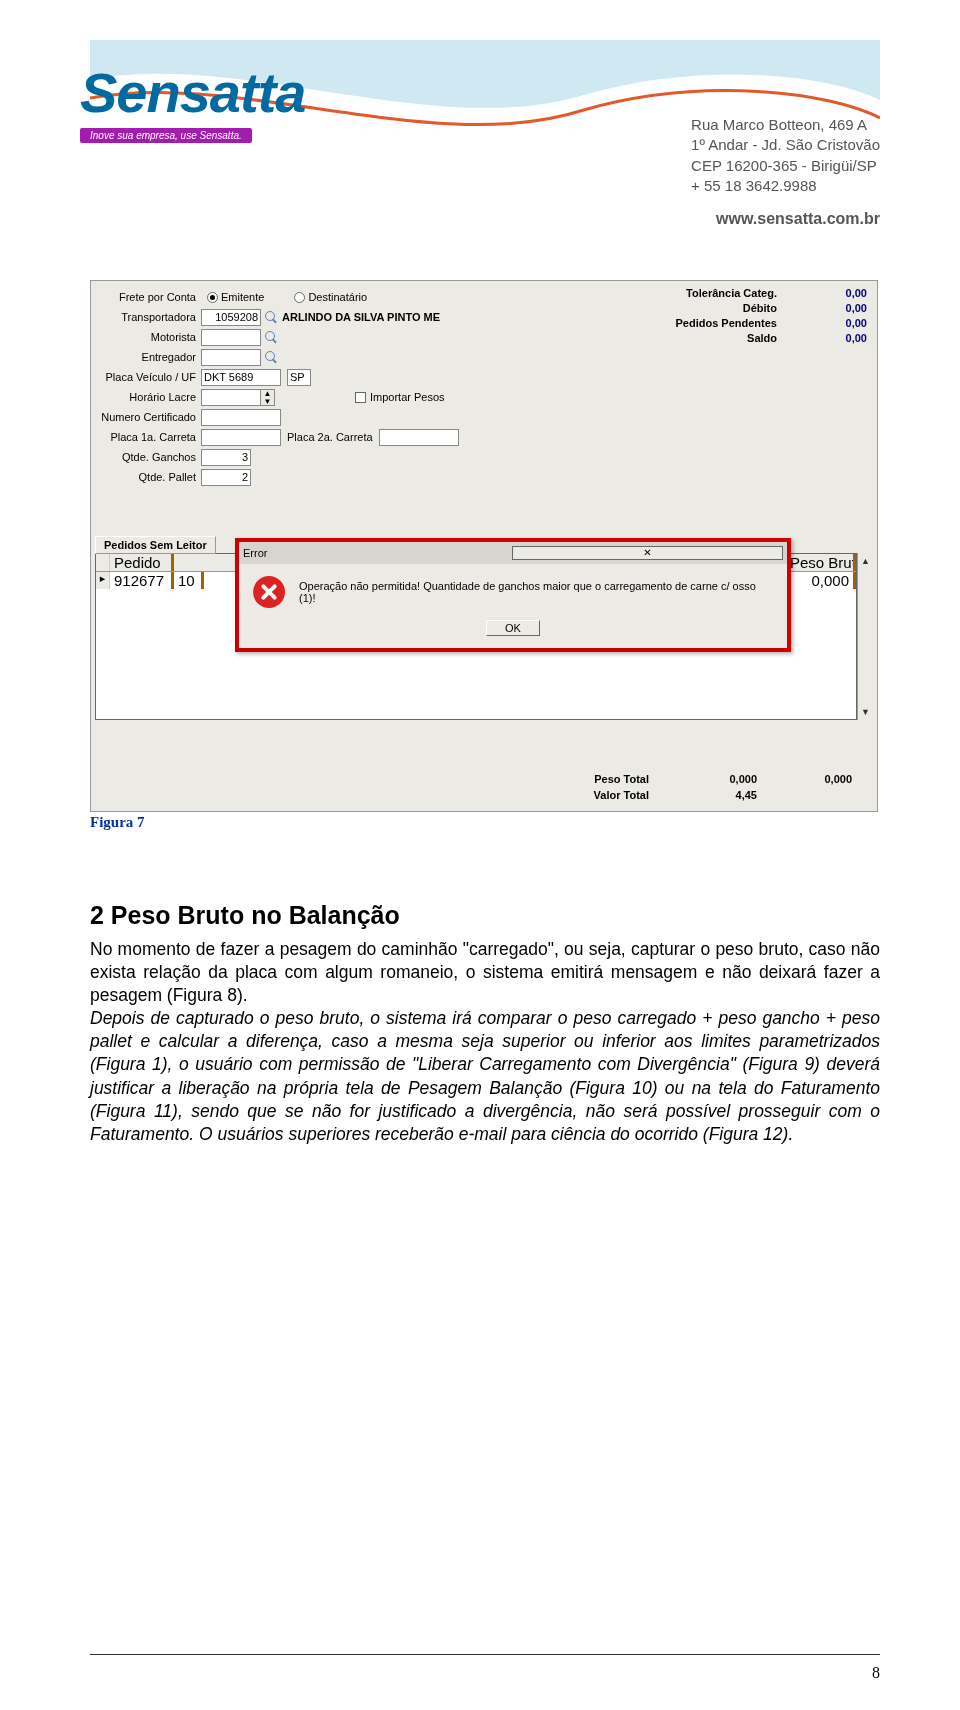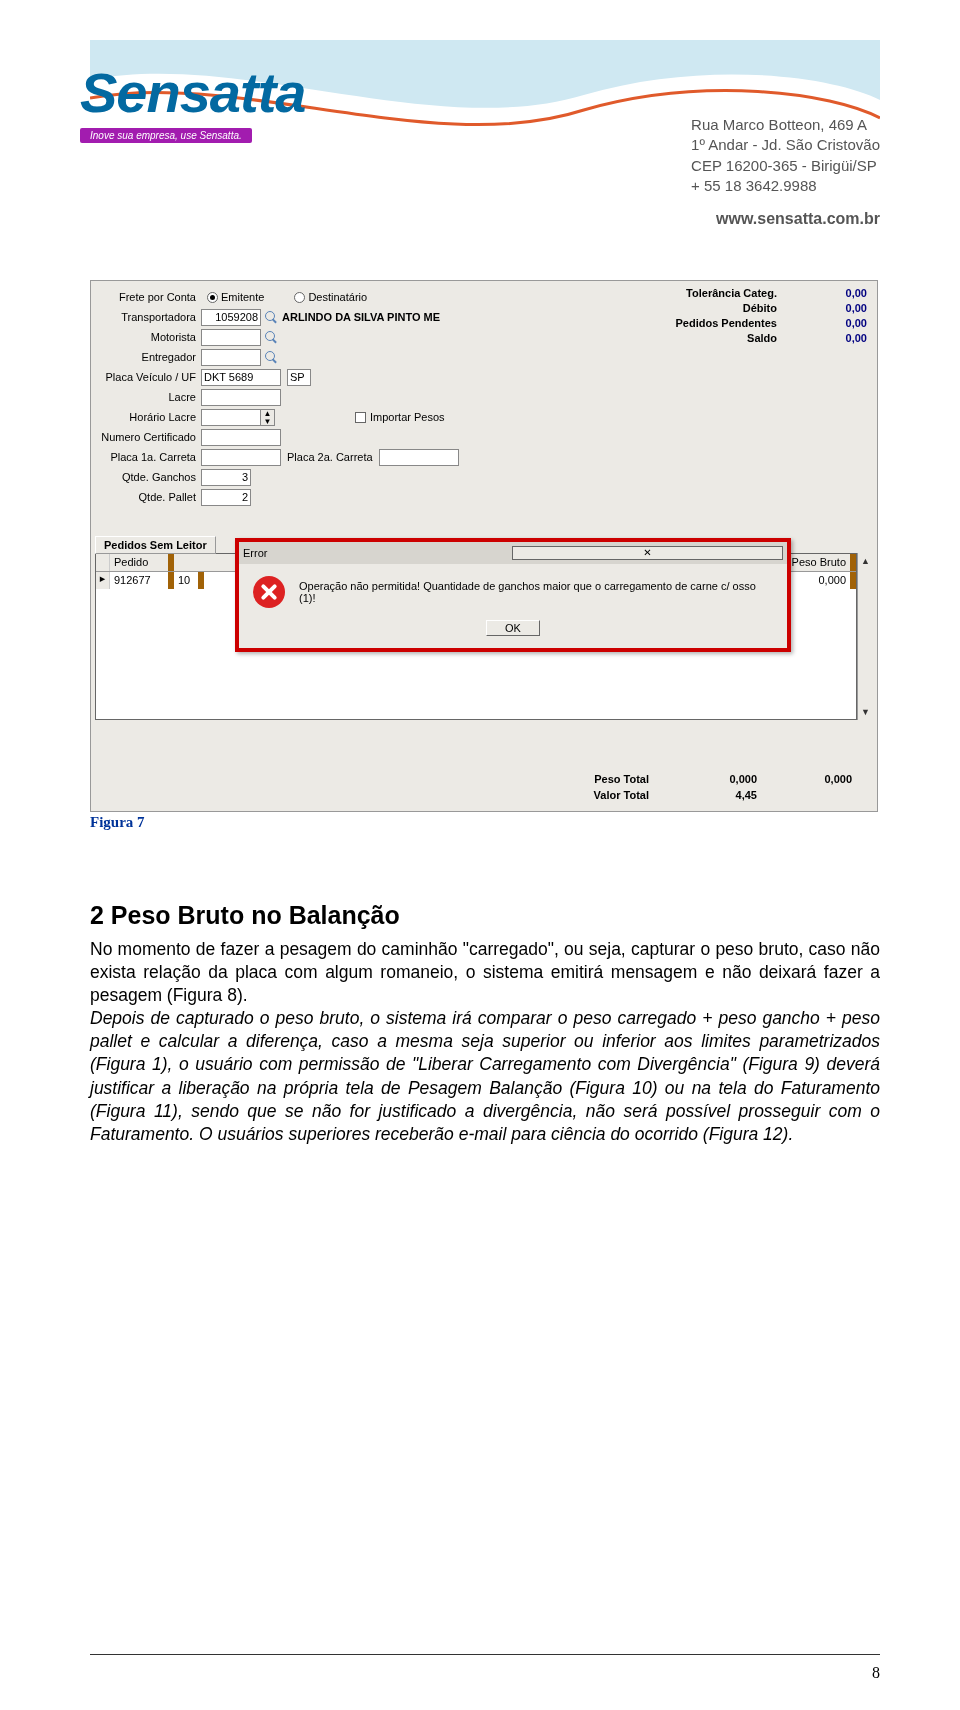--- a/index.html
+++ b/index.html
@@ -32,21 +32,21 @@
   
   .rb { position:absolute; right: 10px; top: 6px; width: 250px; }
   .rb-row { display:flex; height:15px; }
   .rb-lab { flex:1; text-align:right; padding-right:30px; font-weight:700; }
   .rb-val { width:60px; text-align:right; color:#000080; font-weight:700; }
   
   .pedsec { position:absolute; left:4px; top:254px; right:4px; }
   .pedtitle { font-weight:700; font-size:11px; background:#eceae5; border:1px solid #fff; border-bottom-color:#999; border-right-color:#999; display:inline-block; padding:2px 8px; position:relative; top:1px; z-index:1;}
   .tbl { border:1px solid #666; background:#fff; }
   .tbl-head { display:flex; background:#eceae5; border-bottom:1px solid #999; height:18px; }
-  .th, .td { border-right:6px solid #a16207; padding:1px 4px; font-size:11px; height:17px; line-height:15px; overflow:hidden; white-space:nowrap; }
+  .th, .td { border-right:3px solid #a16207; padding:1px 4px; font-size:15px; height:17px; line-height:15px; overflow:hidden; white-space:nowrap; }
   .tbl-row { display:flex; background:#fff; }
   .tbl-blank { height:130px; background:#fff; }
   .scrollcol { width:16px; background:#eceae5; border-left:1px solid #999; display:flex; flex-direction:column; }
   .arrow { height:16px; font-size:9px; text-align:center; line-height:16px; color:#333; }
   
   .totals { position:absolute; right:20px; bottom:6px; width:320px; }
   .trow { display:flex; height:16px; font-weight:700; }
   .tlab { width:140px; text-align:right; padding-right:28px; }
   .tval { width:80px; text-align:right; }
   .tval2 { width:70px; text-align:right; margin-left:25px;}
@@ -122,24 +122,20 @@
           <div class="lf-row">
               <span class="lf-lab">Entregador</span>
               <input class="lf-inp" style="width: 60px;">
               <span class="mag"></span>
             </div>
           <div class="lf-row">
               <span class="lf-lab">Placa Veículo / UF</span>
               <input class="lf-inp" style="width: 80px;" value="DKT 5689">
               <span style="width:6px"></span>
               <input class="lf-inp" style="width: 24px;" value="SP">
-            </div>
-          <div class="lf-row">
-              <span class="lf-lab">Lacre</span>
-              <input class="lf-inp" style="width: 80px;">
             </div>
           <div class="lf-row">
               <span class="lf-lab">Horário Lacre</span>
               <input class="lf-inp" style="width: 60px;">
               <span style="display:inline-block;width:14px;height:17px;border:1px solid #888;border-left:none;font-size:8px;text-align:center;line-height:8px;background:#eceae5">▲<br>▼</span>
               <span style="width:80px"></span>
               <span class="chk"></span>
               <span>Importar Pesos</span>
             </div>
           <div class="lf-row">

